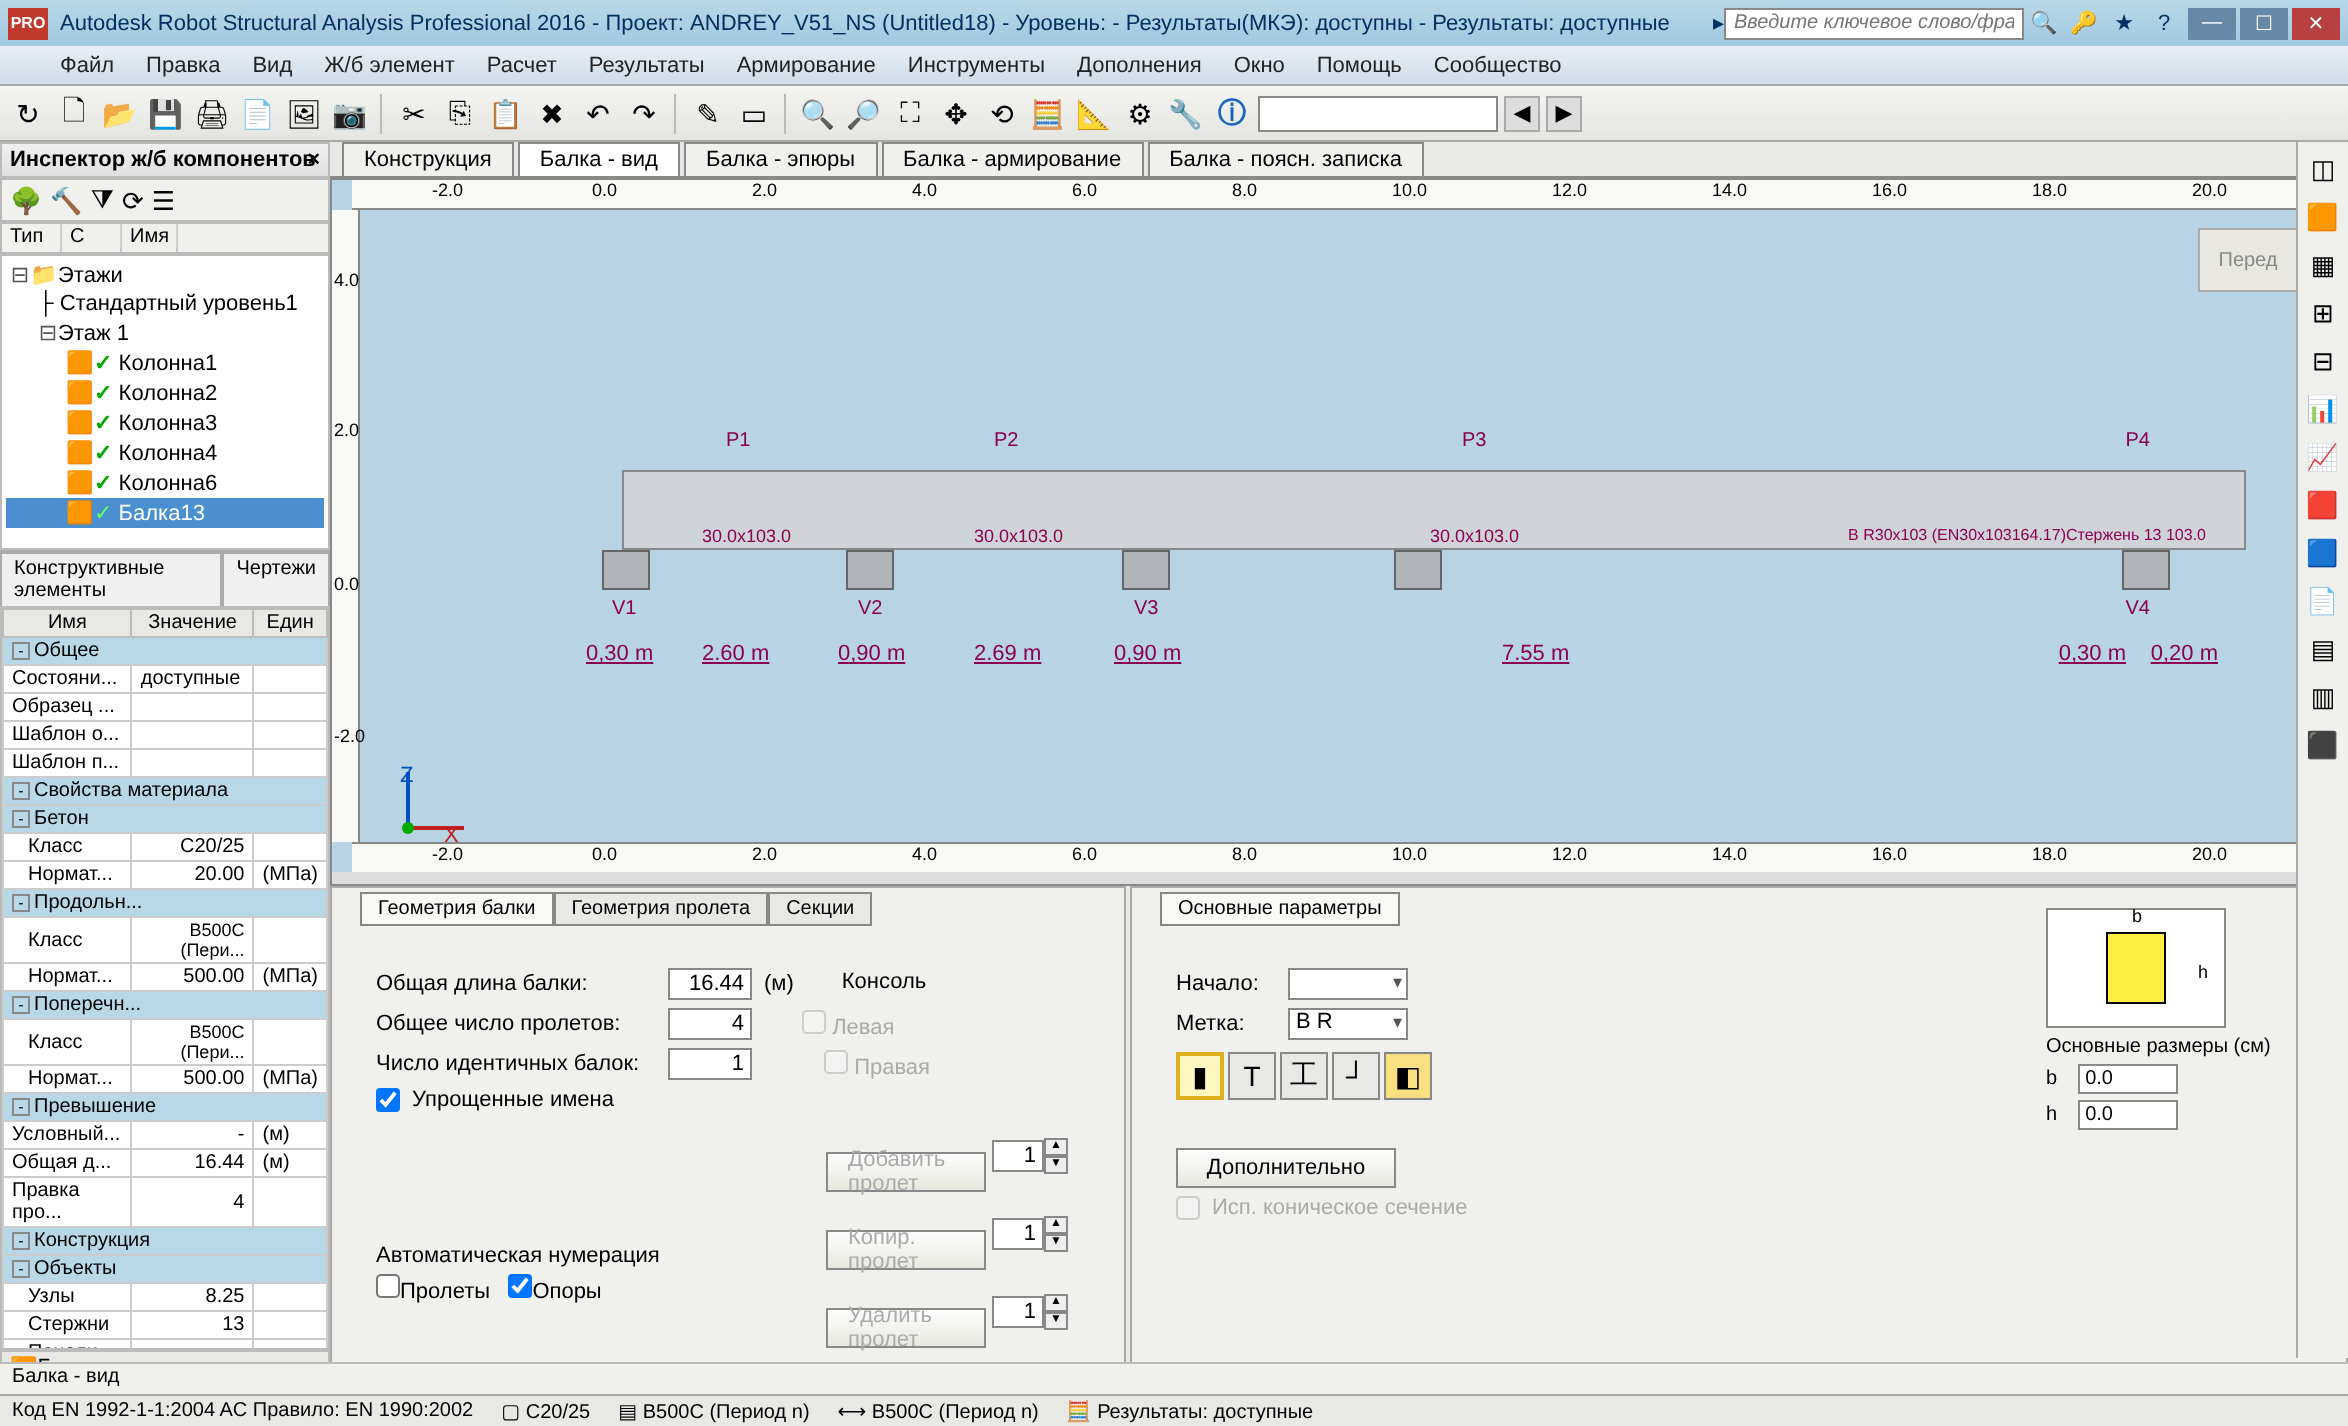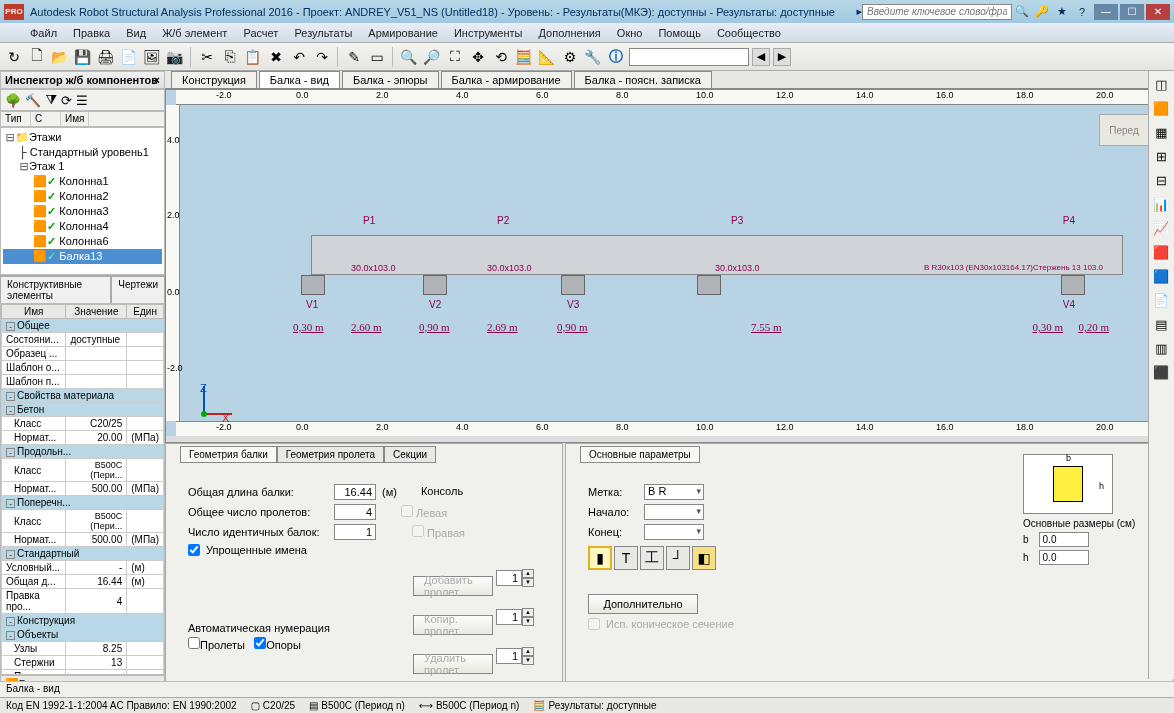--- a/index.html
+++ b/index.html
@@ -66,21 +66,21 @@
 .ruler-left span, .ruler-right span { position: absolute; left: 1px; }
 .nav-cube { position: absolute; top: 24px; right: 24px; width: 50px; height: 32px; background: #e8e8e0; border: 1px solid #aaa; display: flex; align-items: center; justify-content: center; font-size: 10px; color: #888; }
 .axis-ind { position: absolute; bottom: 30px; left: 30px; font-size: 11px; }
 .axis-ind .z { color: #0050c0; position: absolute; top: -30px; left: 4px; }
 .axis-ind .x { color: #c02020; position: absolute; top: 0; left: 26px; }
 .beam-graphic { position: absolute; top: 145px; left: 145px; right: 50px; height: 105px; }
 .beam-body { position: absolute; top: 0; left: 0; right: 0; height: 40px; background: #d0d4d8; border: 1px solid #888; }
 .support { position: absolute; top: 40px; width: 24px; height: 20px; background: #b0b4b8; border: 1px solid #666; }
 .beam-label-p { position: absolute; top: -20px; color: #8b0050; font-size: 10px; }
 .beam-label-v { position: absolute; top: 64px; color: #8b0050; font-size: 10px; }
-.beam-dim { position: absolute; top: 86px; color: #8b0050; font-size: 11px; text-decoration: underline; font-family: Liberation Serif, serif; }
+.beam-dim { position: absolute; top: 86px; color: #8b0050; font-size: 11px; text-decoration: underline; }
 .beam-sect-label { position: absolute; top: 28px; color: #8b0050; font-size: 9px; }
 .scrollbar-h { position: absolute; bottom: 0; left: 0; right: 6px; height: 6px; background: #ddd; }
 .scrollbar-v { position: absolute; right: 0; top: 0; bottom: 0; width: 6px; background: #ddd; }
 
 .bottom-panels { flex: 1; display: flex; background: #e8e8e4; gap: 2px; padding: 0; }
 .panel { background: #f0f0ec; border: 1px solid #aaa; flex: 1; position: relative; padding: 16px; font-size: 11px; }
 .panel-tabs { position: absolute; top: 2px; left: 14px; display: flex; font-size: 10px; }
 .panel-tabs span { border: 1px solid #888; padding: 2px 8px; background: #e8e8e4; }
 .panel-tabs span.active { background: #f8f8f4; }
 .panel-body { margin-top: 24px; margin-left: 6px; }
@@ -285,21 +285,21 @@
               <td style="padding-left:12px">Класс</td>
               <td style="text-align:right;font-size:9px">B500C (Пери...</td>
               <td></td>
             </tr>
         <tr>
               <td style="padding-left:12px">Нормат...</td>
               <td style="text-align:right">500.00</td>
               <td>(МПа)</td>
             </tr>
         <tr class="section-row">
-              <td colspan="3"><span class="tgl-sq">-</span><span>Стандартный</span></td>
+              <td colspan="3"><span class="tgl-sq">-</span><span>Превышение</span></td>
             </tr>
         <tr>
               <td>Условный...</td>
               <td style="text-align:right">-</td>
               <td>(м)</td>
             </tr>
         <tr>
               <td>Общая д...</td>
               <td style="text-align:right">16.44</td>
               <td>(м)</td>
@@ -516,30 +516,26 @@
           <span class="btn">Помощь</span>
         </div>
       </div>
 
       <div class="panel">
         <div class="panel-tabs">
           <span class="active">Основные параметры</span>
         </div>
         <div class="panel-body">
           <div class="row">
+              <label style="width:50px">Начало:</label>
+              <div class="combo-inline"></div>
+            </div>
+          <div class="row">
               <label style="width:50px">Метка:</label>
               <div class="combo-inline" style="width:60px;padding-left:3px"><span>B R</span></div>
-            </div>
-          <div class="row">
-              <label style="width:50px">Начало:</label>
-              <div class="combo-inline"></div>
-            </div>
-          <div class="row">
-              <label style="width:50px">Конец:</label>
-              <div class="combo-inline"></div>
             </div>
           <div class="section-icons">
             <span class="sel">▮</span>
             <span>T</span>
             <span>工</span>
             <span>┘</span>
             <span style="background:#f8e080">◧</span>
           </div>
           <div class="row" style="margin-top:8px">
               <span class="btn" style="width:110px">Дополнительно</span>

